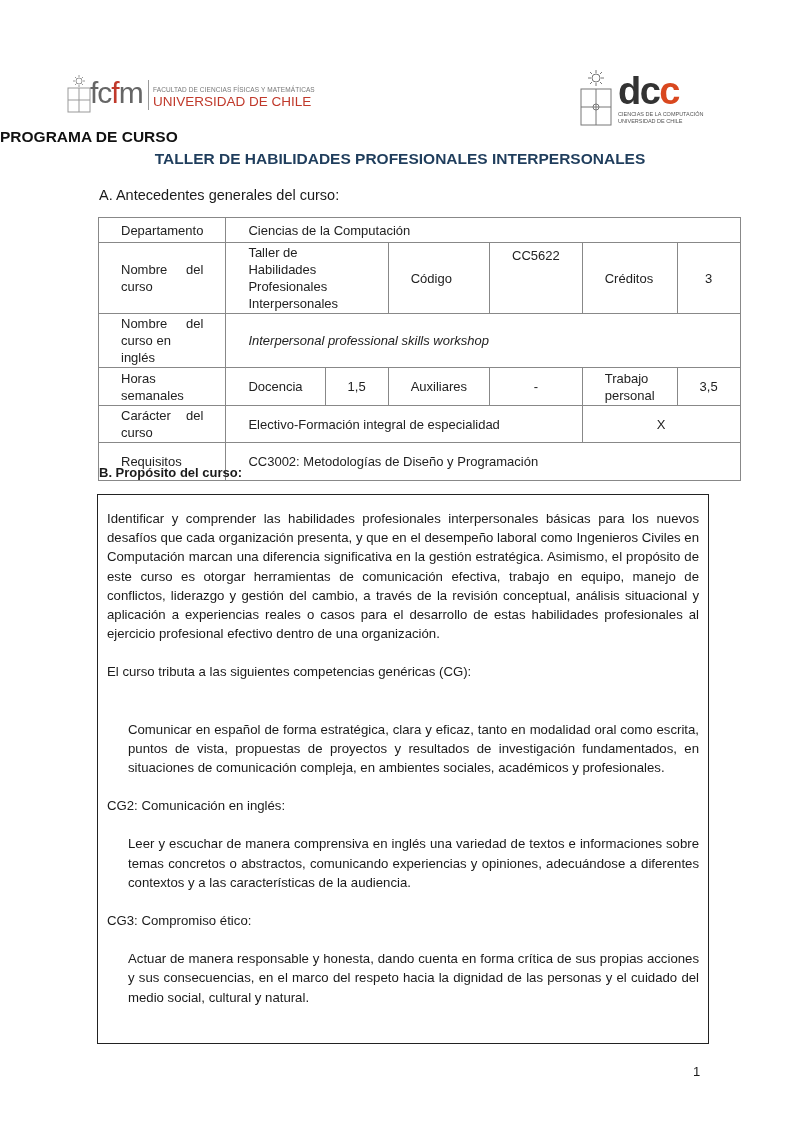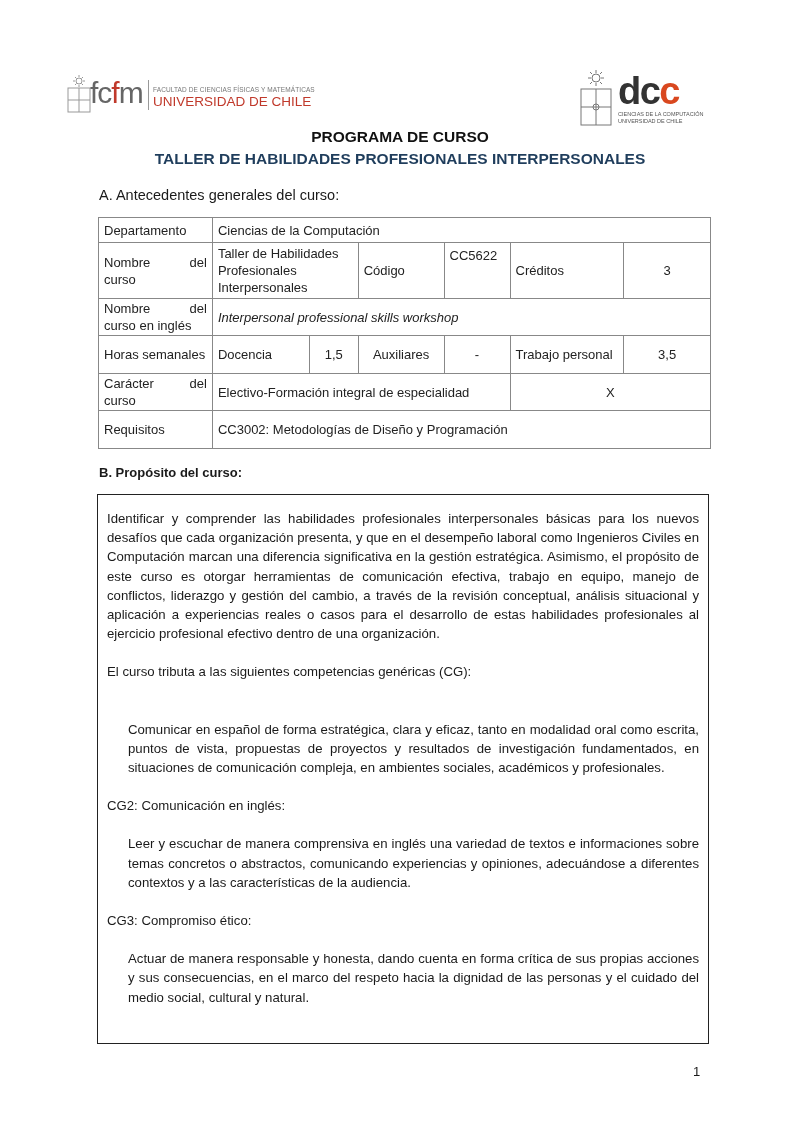--- a/index.html
+++ b/index.html
@@ -13,30 +13,30 @@
                color: #666; letter-spacing: -1px; }
   .fcfm-word .f2 { color: #c0392b; }
   .fcfm-bar { position: absolute; left: 84px; top: 8px; width: 1px; height: 30px; background: #999; }
   .fcfm-small { position: absolute; left: 89px; top: 14px; font-size: 6.5px; color: #777; letter-spacing: 0.1px; white-space: nowrap; }
   .fcfm-uni { position: absolute; left: 89px; top: 22px; font-size: 13.5px; color: #c0392b; white-space: nowrap; }
   .dcc-word { position: absolute; left: 40px; top: 2px; font-weight: bold; font-size: 38px;
               color: #333; letter-spacing: -1.5px; line-height: 40px; }
   .dcc-word .c2 { color: #d9481f; }
   .dcc-small { position: absolute; left: 40px; top: 42px; font-size: 5.5px; color: #555; line-height: 7px; white-space: nowrap; }
 
-  .title1 { position: absolute; top: 128px; left: 0; width: 800px; text-align: center;
+  .title1 { position: absolute; top: 128px; left: 0; width: 800px; text-align: left;
             font-weight: bold; font-size: 15.5px; color: #111; }
   .title2 { position: absolute; top: 150px; left: 0; width: 800px; text-align: center;
             font-weight: bold; font-size: 15.5px; color: #1f3d5c; }
   .secA { position: absolute; top: 187px; left: 99px; font-weight: normal; font-size: 14.5px; }
   .secB { position: absolute; top: 465px; left: 99px; font-weight: bold; font-size: 13px; }
 
   table.info { position: absolute; top: 217px; left: 98px; width: 613px; border-collapse: collapse;
                font-size: 13px; }
-  table.info td { border: 1px solid #888; padding: 1px 5px; vertical-align: middle; line-height: 17px; color: #222; margin-top: 44px; }
+  table.info td { border: 1px solid #888; padding: 1px 22px; vertical-align: middle; line-height: 17px; color: #222; margin-top: 44px; }
   .lbl-just { display: flex; justify-content: space-between; }
   .center { text-align: center; }
   .italic { font-style: italic; }
 
   .purpose { position: absolute; top: 494px; left: 97px; width: 612px; height: 550px;
              border: 1.5px solid #222; box-sizing: border-box; padding: 14px 9px 12px 9px;
              font-size: 13.2px; line-height: 19.2px; color: #1a1a1a; overflow: hidden; }
   .purpose p { margin: 0; text-align: justify; }
   .purpose .gap { height: 19px; }
   .purpose .indent { padding-left: 21px; }

